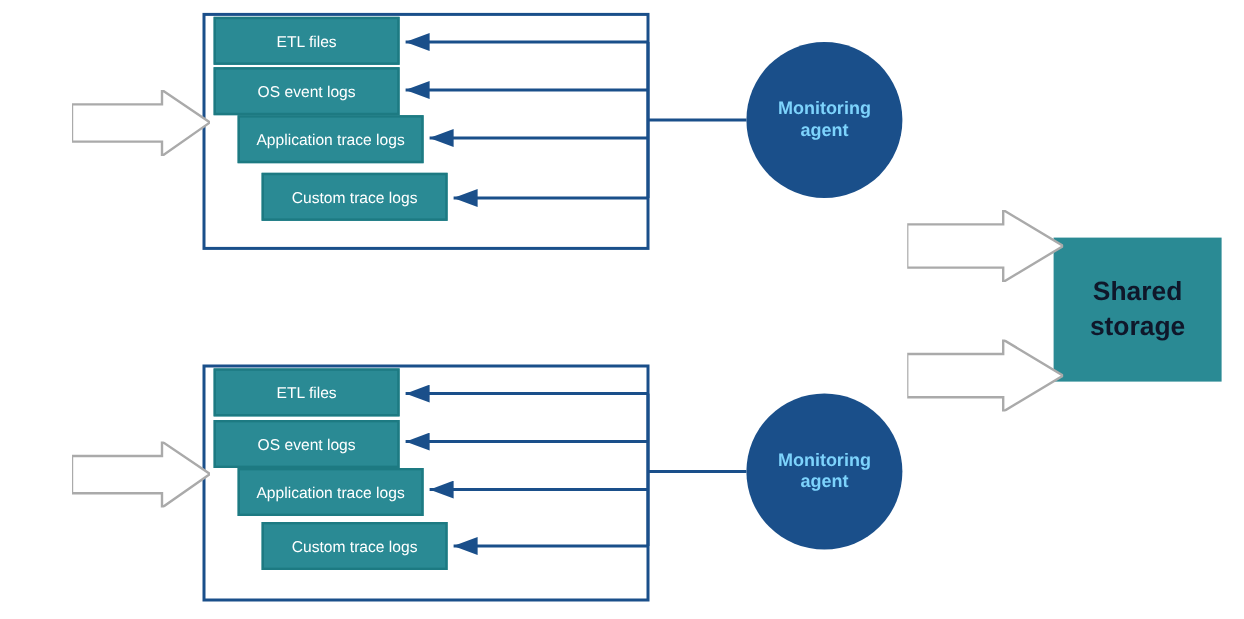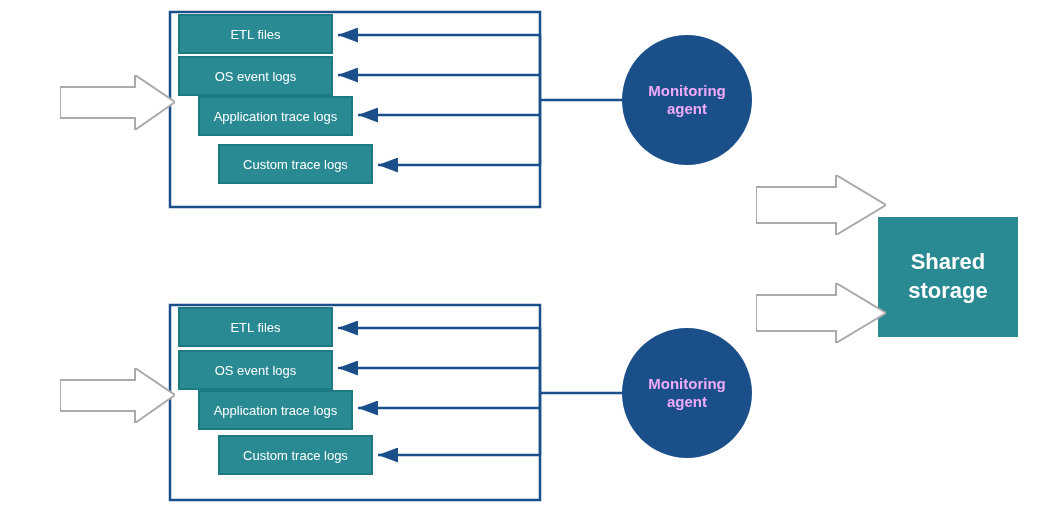--- a/index.html
+++ b/index.html
@@ -26,43 +26,42 @@
       width: 1037px;
       height: 516px;
       pointer-events: none;
     }
 
     
     .agent-circle {
       position: absolute;
       border-radius: 50%;
       background: #1a4f8a;
-      color: #f0abfc;
+      color: #7dd3fc;
       display: flex;
       align-items: center;
       justify-content: center;
       text-align: center;
       font-size: 15px;
       font-weight: 600;
       line-height: 1.2;
     }
 
     
     .shared-storage {
       position: absolute;
       background: #2a8a94;
-      color: #ffffff;
+      color: #0f172a;
       display: flex;
       align-items: center;
       justify-content: center;
       text-align: center;
       font-size: 22px;
       font-weight: 600;
       line-height: 1.3;
-      margin-top: 19px;
     }
   </style>
 </head>
 <body>
 
 <div class="diagram">
   <svg class="lines" xmlns="http://www.w3.org/2000/svg">
 
     <rect x="170" y="12" width="370" height="195" fill="none" stroke="#1a4f8a" stroke-width="2.5"></rect>
 

